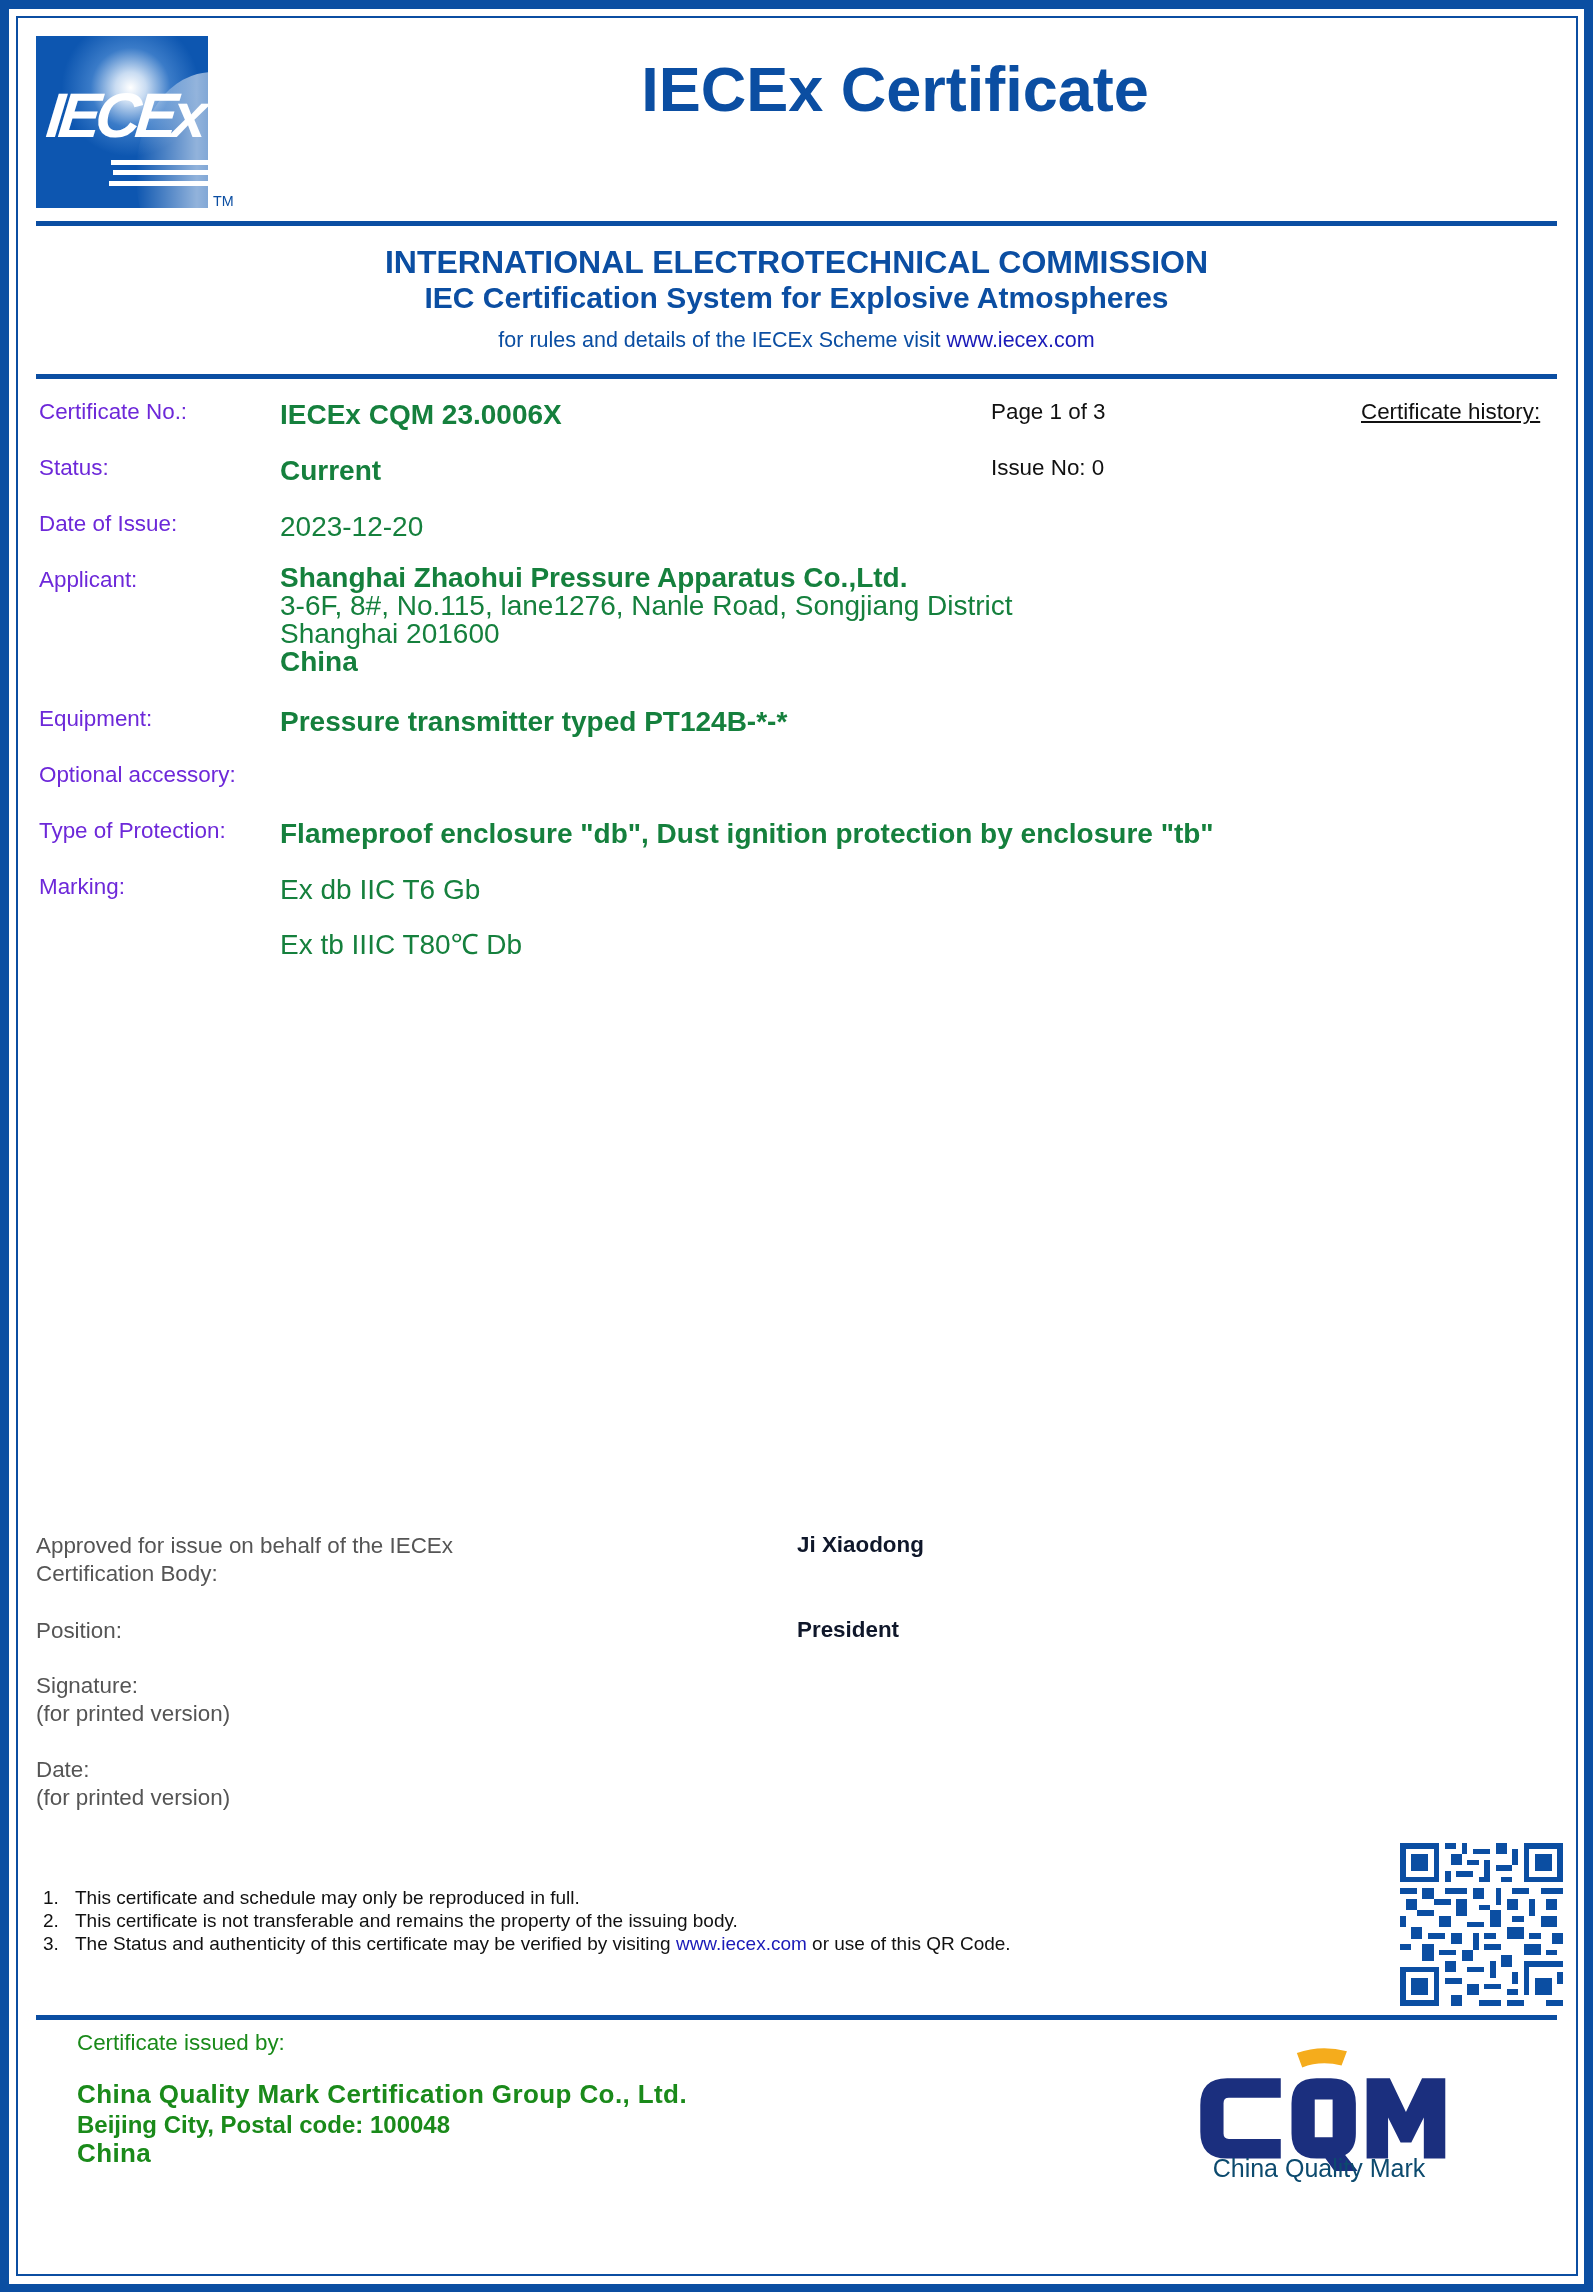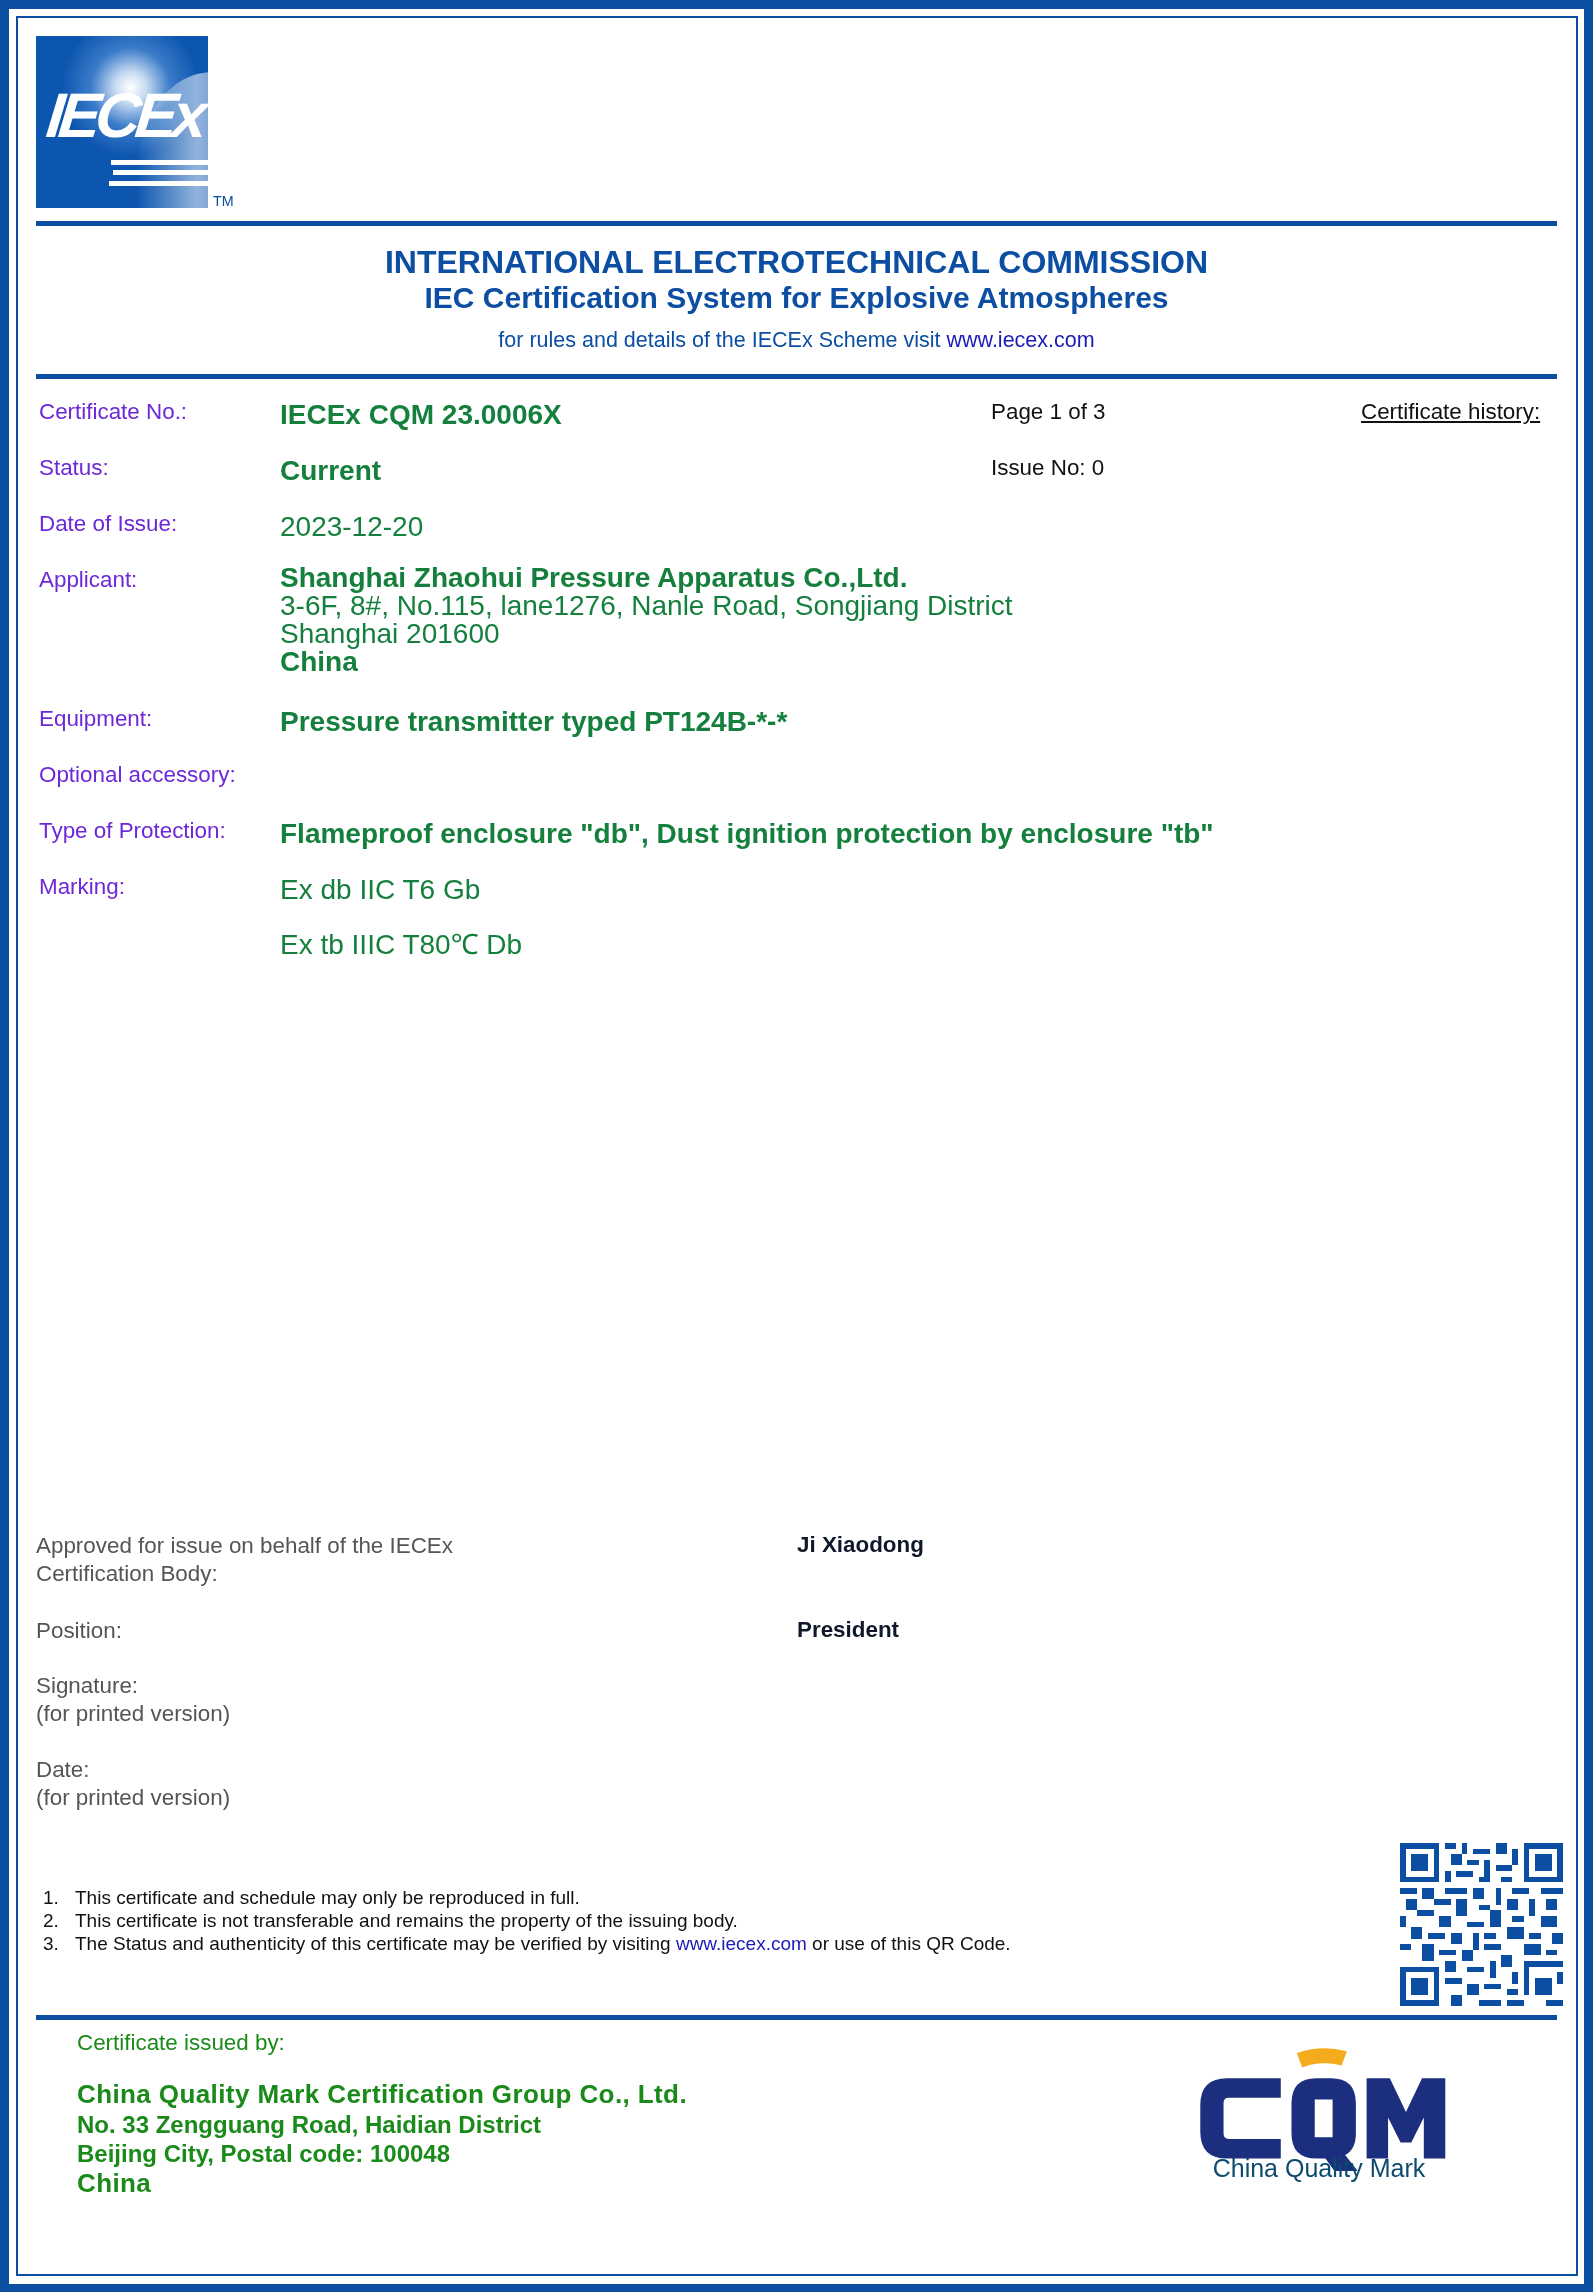--- a/index.html
+++ b/index.html
@@ -63,20 +63,21 @@
 <div class="abs logo">
   <div class="arc"></div>
   <div class="word">IECEx</div>
   <div class="stripe" style="top:124px; width:97px;"></div>
   <div class="stripe" style="top:134px; width:95px;"></div>
   <div class="stripe" style="top:145px; width:99px;"></div>
 </div>
 <div class="abs tm">TM</div>
 
 <div class="abs title">
+  <div>IECEx Certificate</div>
 </div>
 
 <div class="abs hr" style="top:221px;"></div>
 
 <div class="abs org1">INTERNATIONAL ELECTROTECHNICAL COMMISSION</div>
 <div class="abs org2">IEC Certification System for Explosive Atmospheres</div>
 <div class="abs org3">
   <span>for rules and details of the IECEx Scheme visit </span><span class="link">www.iecex.com</span>
 </div>
 
@@ -215,21 +216,20 @@
       <rect x="19" y="28" width="3" height="1"></rect>
       <rect x="26" y="28" width="3" height="1"></rect>
   </g>
 </svg>
 
 <div class="abs hr" style="top:2015px;"></div>
 
 <div class="abs issuer-label">Certificate issued by:</div>
 <div class="abs issuer">
   <div class="big">China Quality Mark Certification Group Co., Ltd.</div>
-  <div>No. 33 Zengguang Road, Haidian District</div>
   <div>Beijing City, Postal code: 100048</div>
   <div class="big">China</div>
 </div>
 
 <svg class="abs cqm" viewBox="0 0 290 170">
   <path d="M118 18 Q145 8 174 16 L168 32 Q145 26 124 34 Z" fill="#f5ac1c"></path>
   <path d="M100 46 L100 68 L42 68 Q36 68 36 74 L36 108 Q36 114 42 114 L100 114 L100 136 L40 136 Q10 136 10 106 L10 76 Q10 46 40 46 Z" fill="#1b2f7e"></path>
   <path d="M112 74 Q112 46 140 46 L156 46 Q184 46 184 74 L184 108 Q184 126 172 132 L186 150 L160 150 L150 136 L140 136 Q112 136 112 108 Z M138 70 L138 112 L158 112 L158 70 Z" fill="#1b2f7e" fill-rule="evenodd"></path>
   <path d="M196 136 L196 46 L222 46 L240 84 L258 46 L284 46 L284 136 L260 136 L260 90 L246 118 L234 118 L220 90 L220 136 Z" fill="#1b2f7e"></path>
 </svg>

